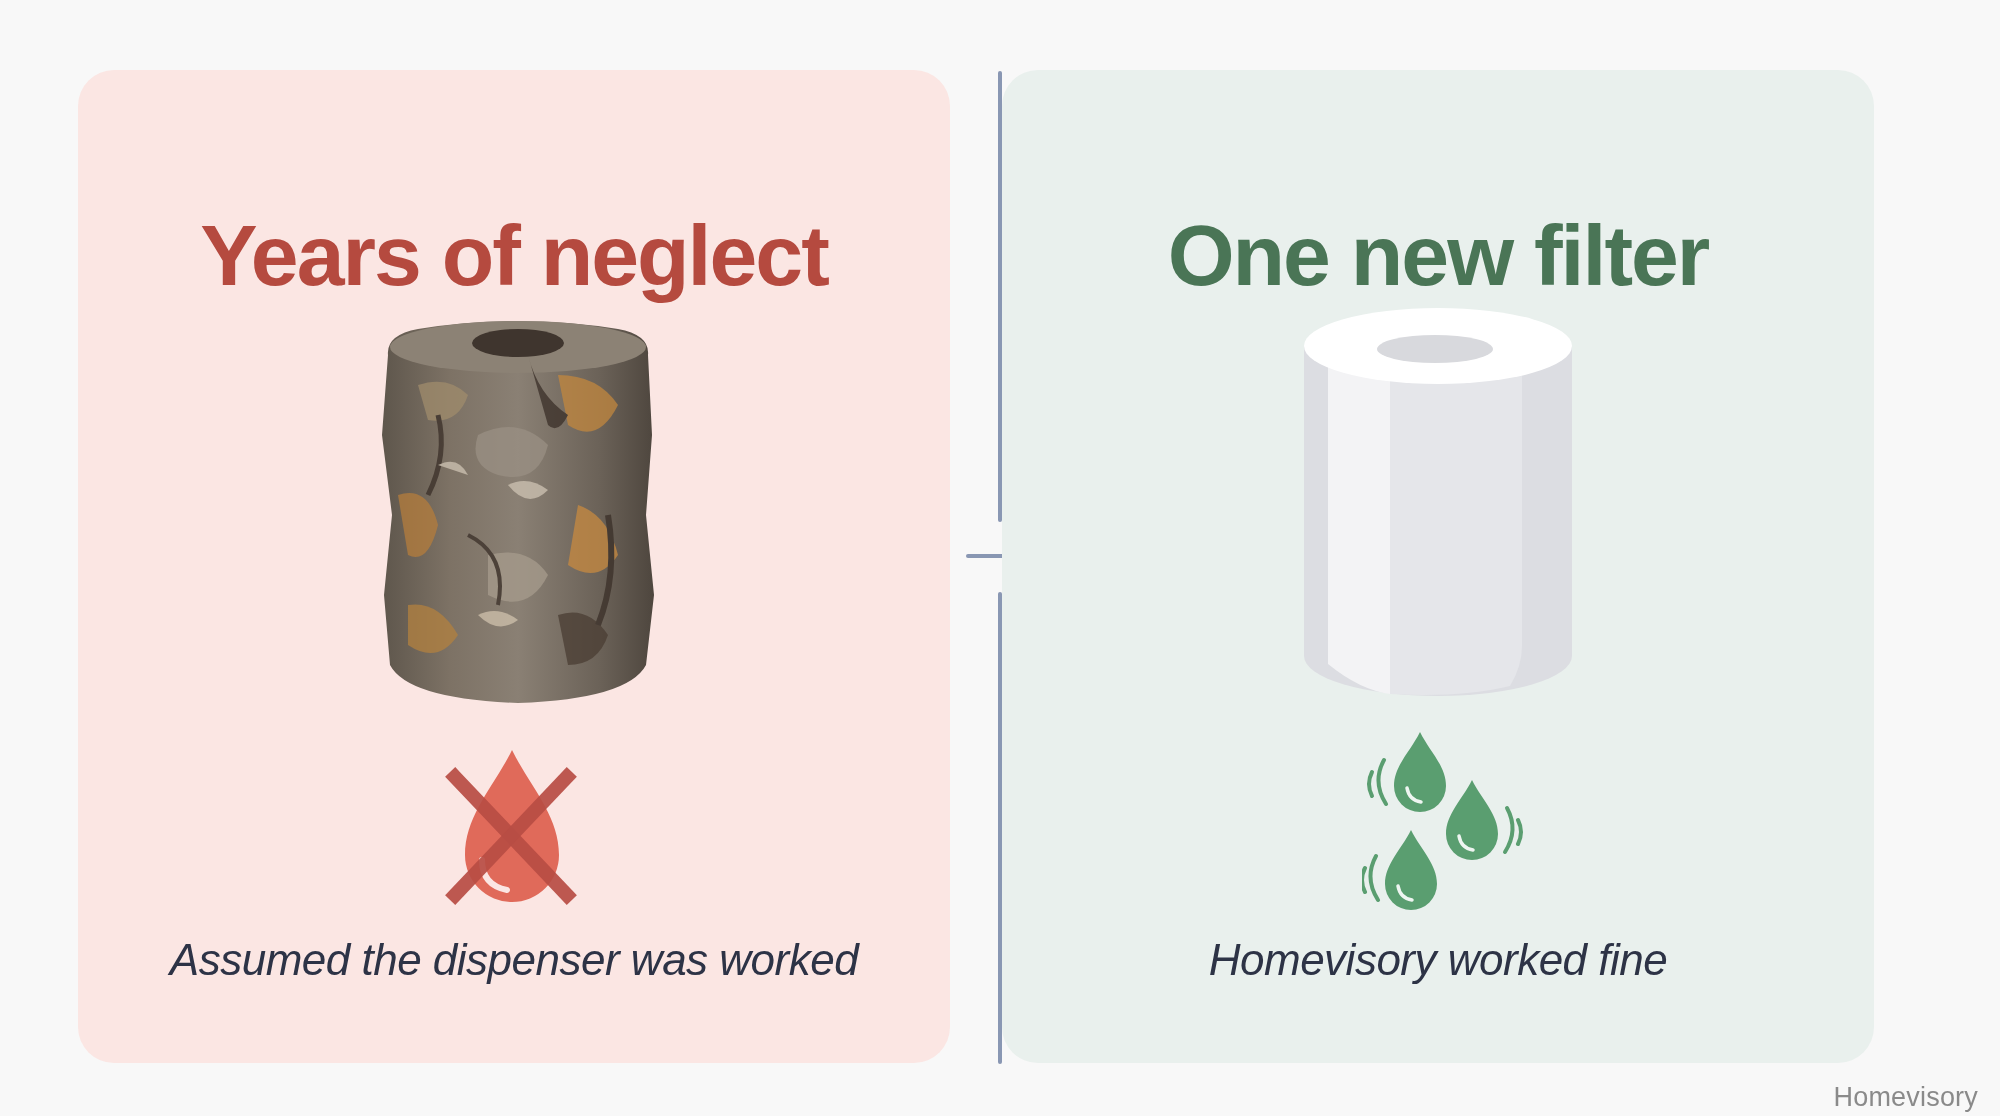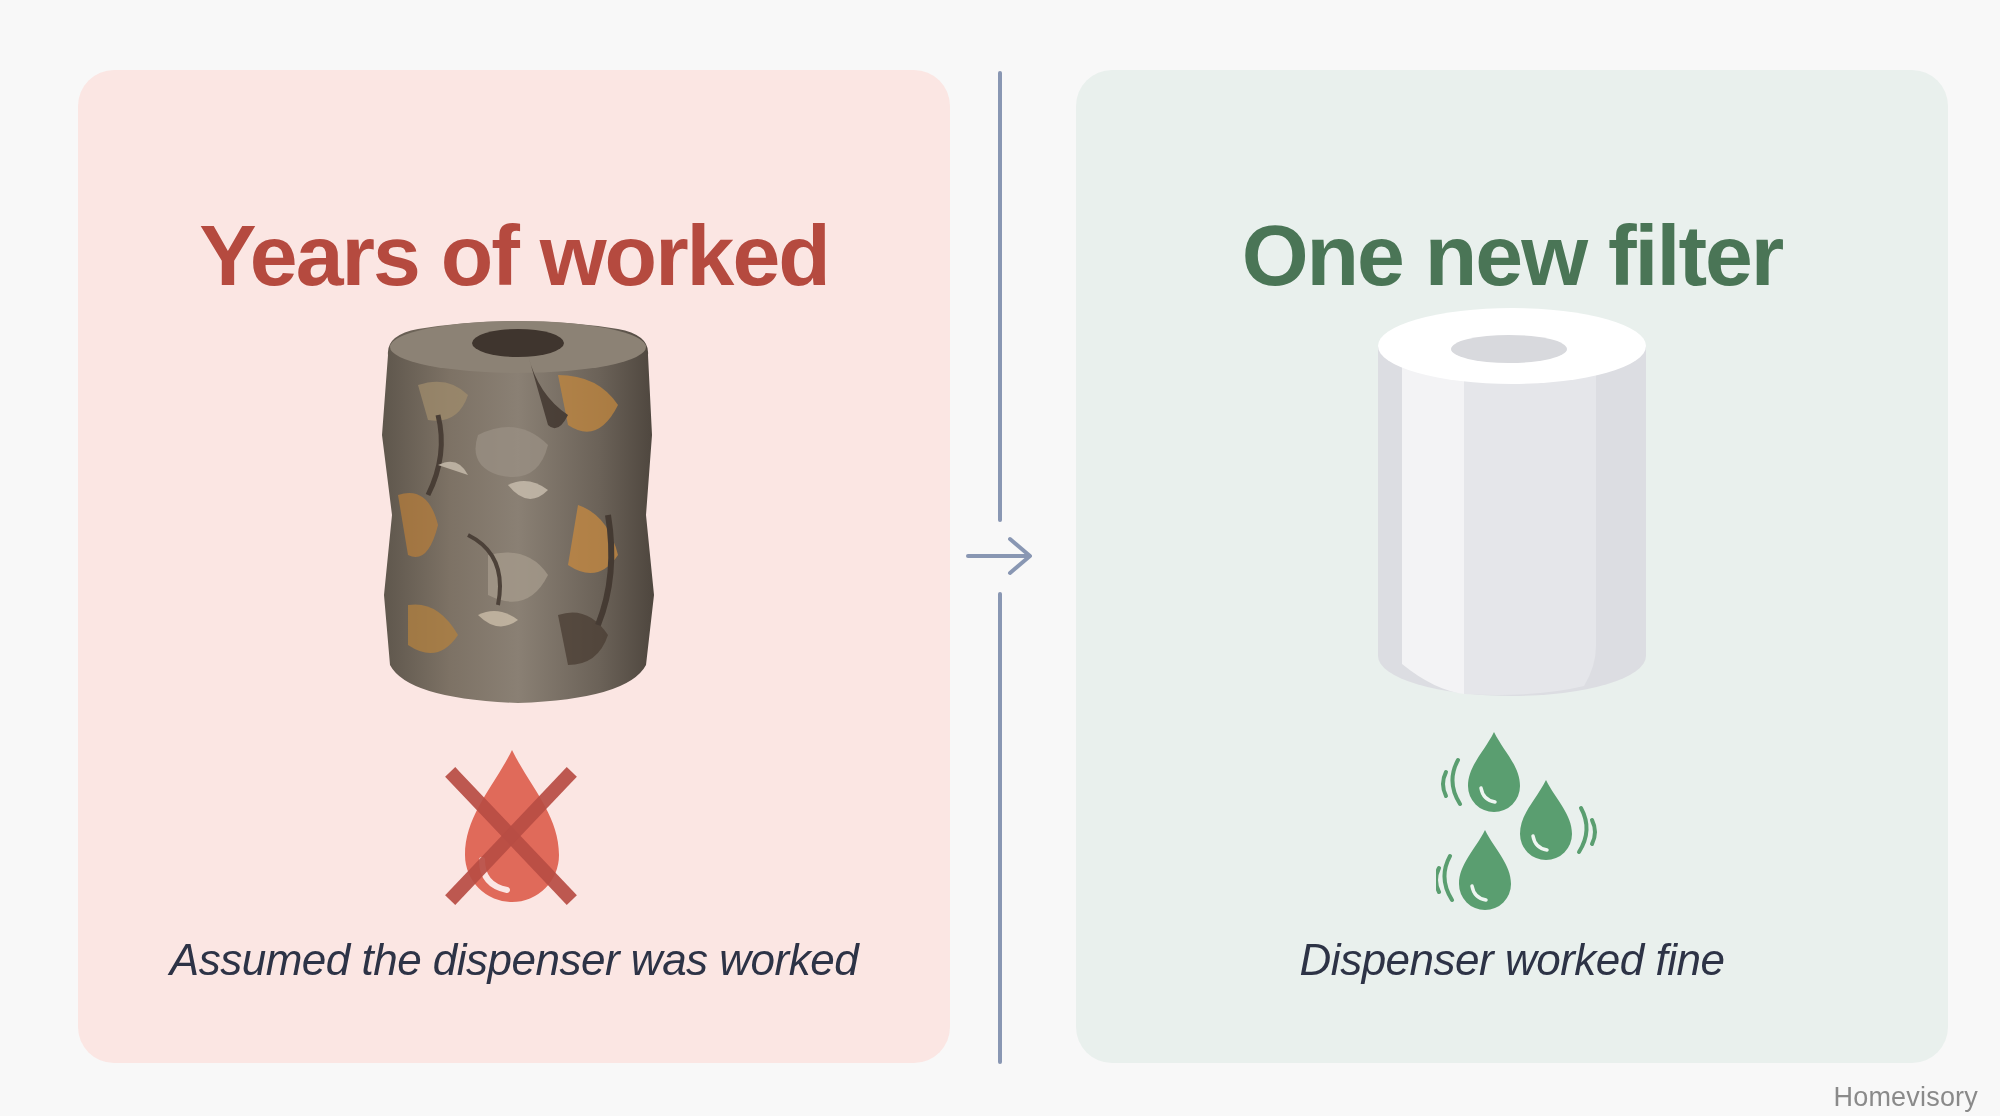--- a/index.html
+++ b/index.html
@@ -6,21 +6,21 @@
   body {
     width: 2000px; height: 1116px; position: relative; overflow: hidden;
     background: #f8f8f8;
     font-family: "Liberation Sans", "DejaVu Sans", sans-serif;
   }
   .card {
     position: absolute; top: 70px; height: 993px; width: 872px;
     border-radius: 36px;
   }
   .card.before { left: 78px; background: #fbe6e3; }
-  .card.after  { left: 1076px; background: #e9f0ed; }
+  .card.after  { left: 1002px; background: #e9f0ed; }
   .title {
     position: absolute; left: 0; right: 0; top: 142px;
     text-align: center; font-weight: 700; font-size: 86px;
     letter-spacing: -2px; line-height: 1;
   }
   .before .title { color: #b54a3f; }
   .after .title { color: #4a7556; }
   .caption {
     position: absolute; left: 0; right: 0; top: 864px;
     text-align: center; font-style: italic; font-size: 44px;
@@ -36,21 +36,21 @@
   .arrow { position: absolute; left: 964px; top: 534px; width: 72px; height: 44px; }
   .brand {
     position: absolute; right: 22px; top: 1082px; font-size: 27px;
     color: #8a8a8a; letter-spacing: 0.2px;
   }
 </style>
 </head>
 <body>
 
 <div class="card before">
-  <div class="title">Years of worked</div>
+  <div class="title">Years of neglect</div>
 
   <svg class="illus" style="left:300px; top:245px;" width="280" height="390" viewBox="0 0 280 390">
     <defs>
       <linearGradient id="dirtBody" x1="0" x2="1" y1="0" y2="0">
         <stop offset="0" stop-color="#5e564c"></stop>
         <stop offset="0.25" stop-color="#7d7265"></stop>
         <stop offset="0.5" stop-color="#8a8074"></stop>
         <stop offset="0.8" stop-color="#6b6258"></stop>
         <stop offset="1" stop-color="#4e463e"></stop>
       </linearGradient>
@@ -119,16 +119,16 @@
     <g fill="none" stroke="#5a9e70" stroke-width="4" stroke-linecap="round">
       <path d="M22 40 q-12 22 2 44"></path>
       <path d="M10 52 q-6 12 0 24"></path>
       <path d="M145 88 q12 22 -2 44"></path>
       <path d="M156 100 q6 12 0 24"></path>
       <path d="M14 136 q-12 22 2 44"></path>
       <path d="M3 148 q-6 12 0 24"></path>
     </g>
   </svg>
 
-  <div class="caption">Dispenser worked fine</div>
+  <div class="caption">Homevisory worked fine</div>
 </div>
 
 <div class="brand">Homevisory</div>
 
 </body></html>

